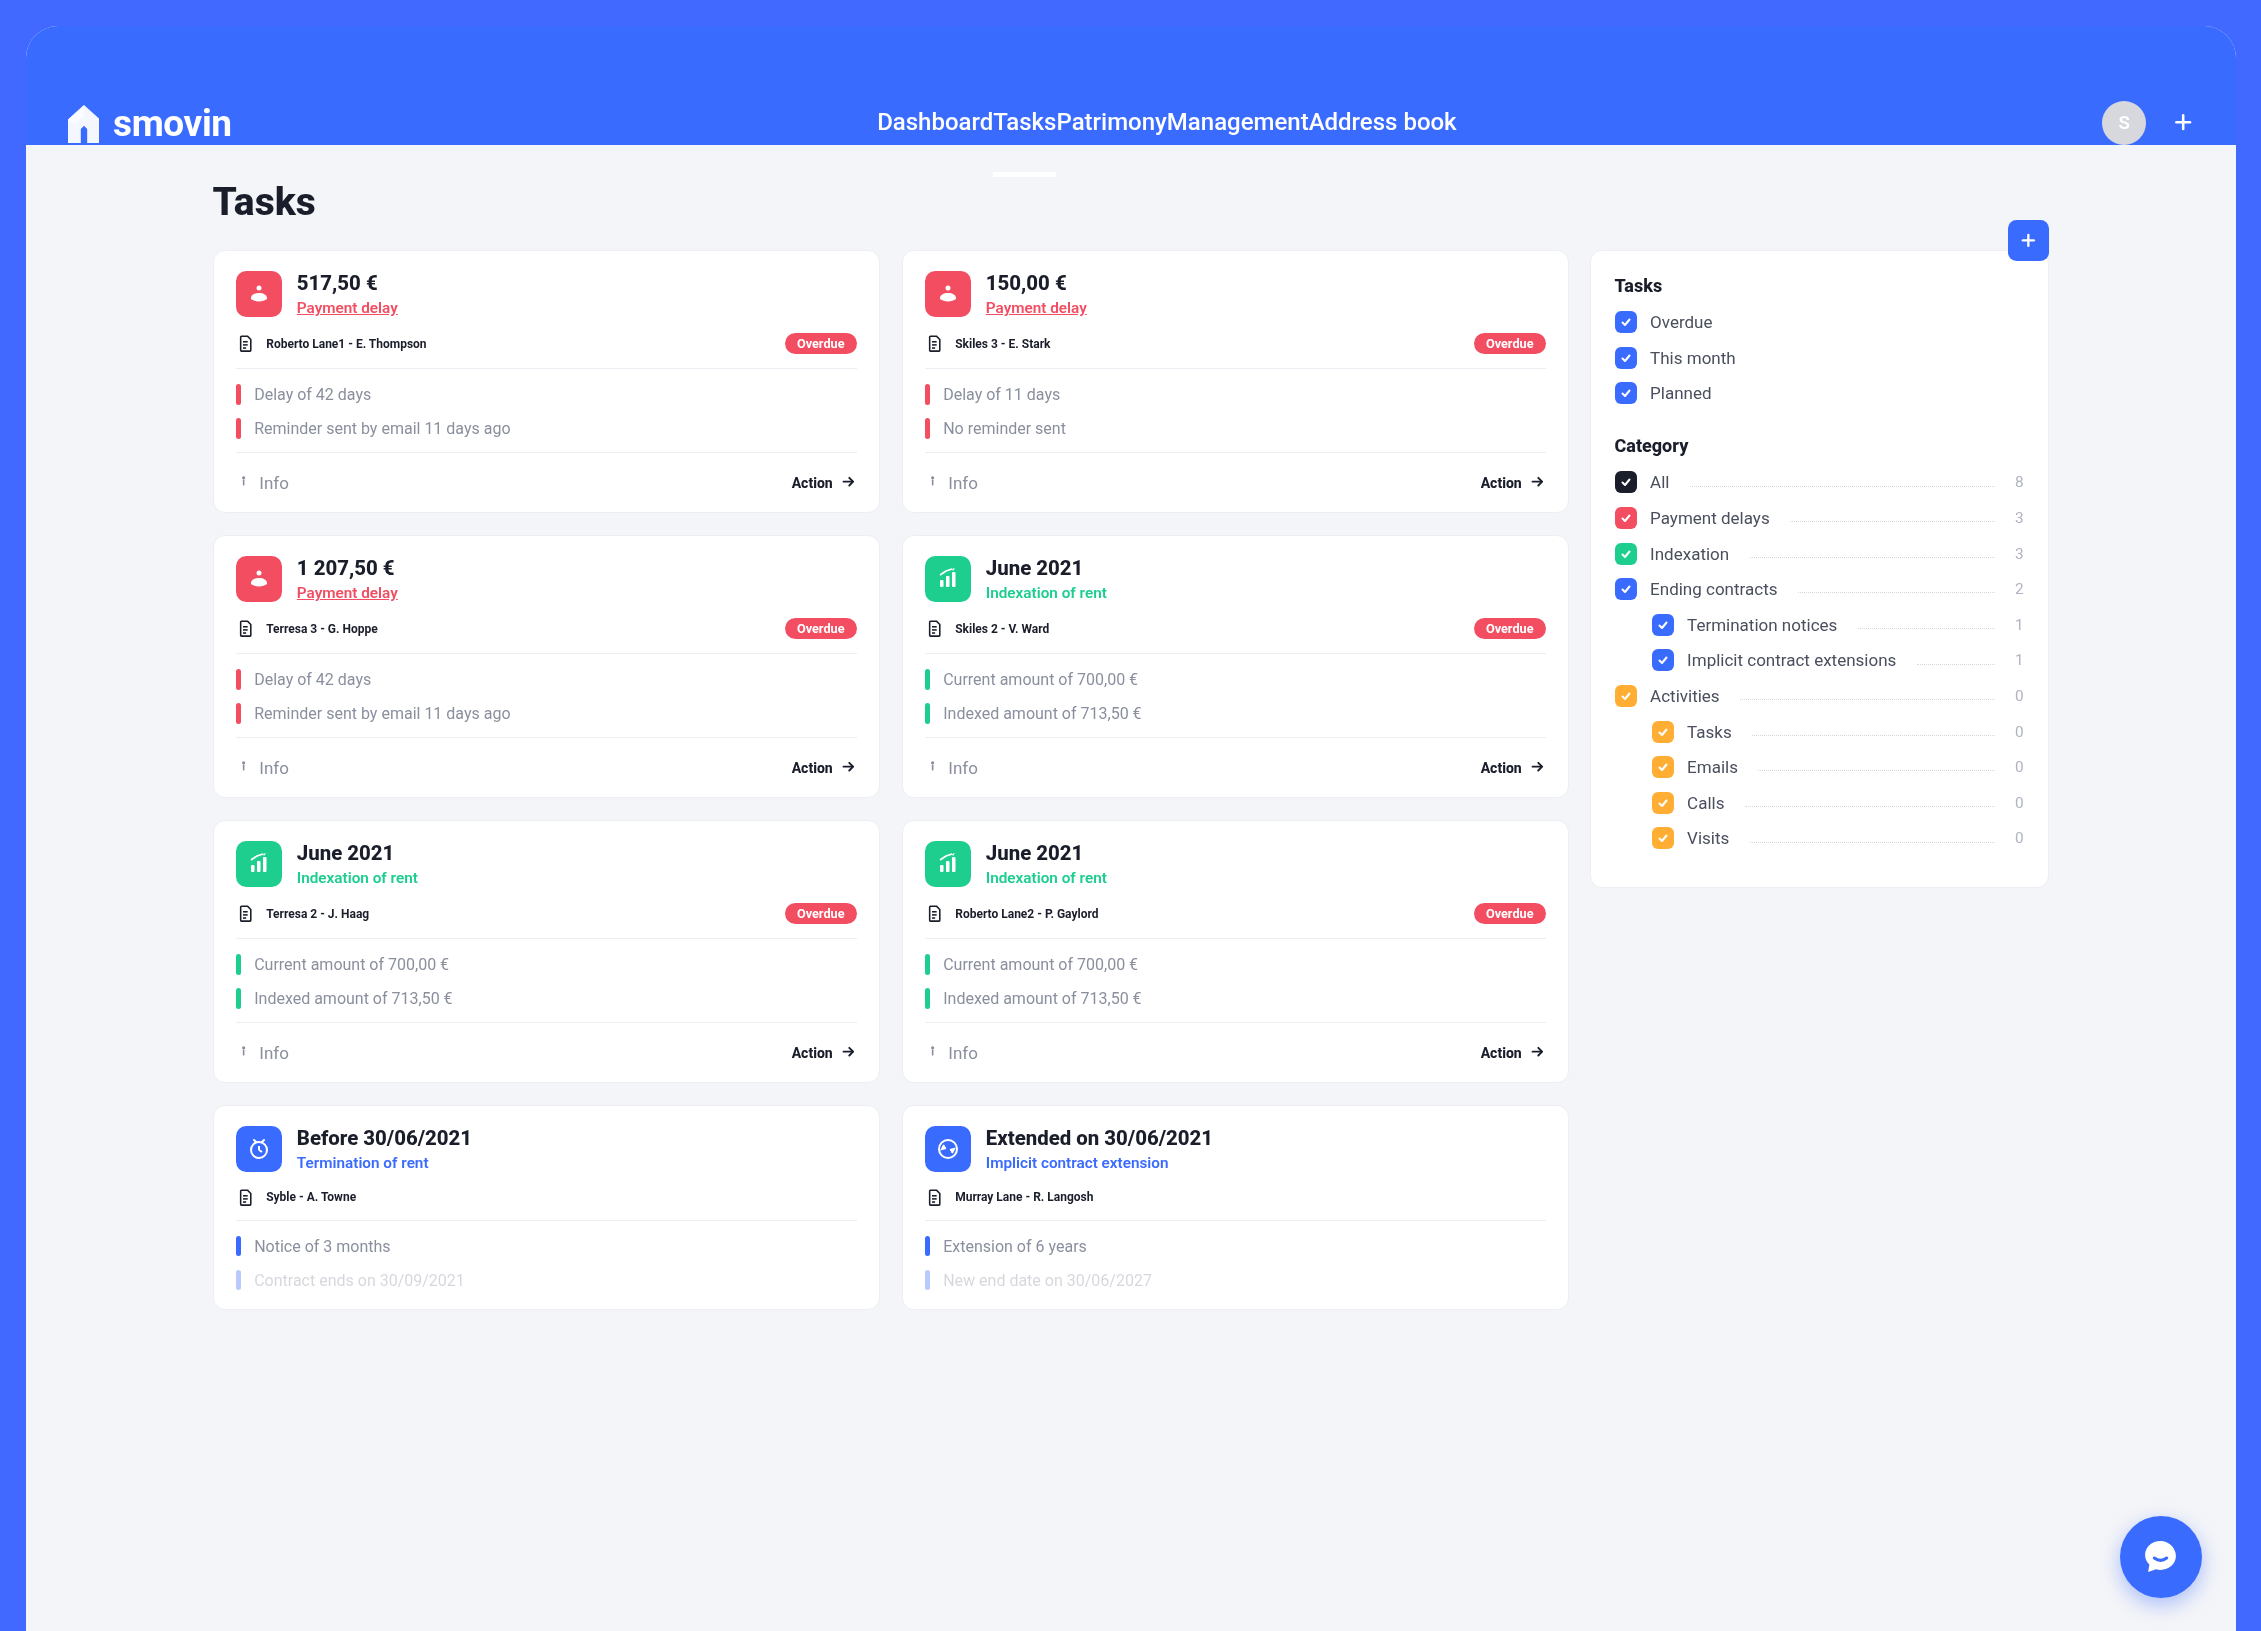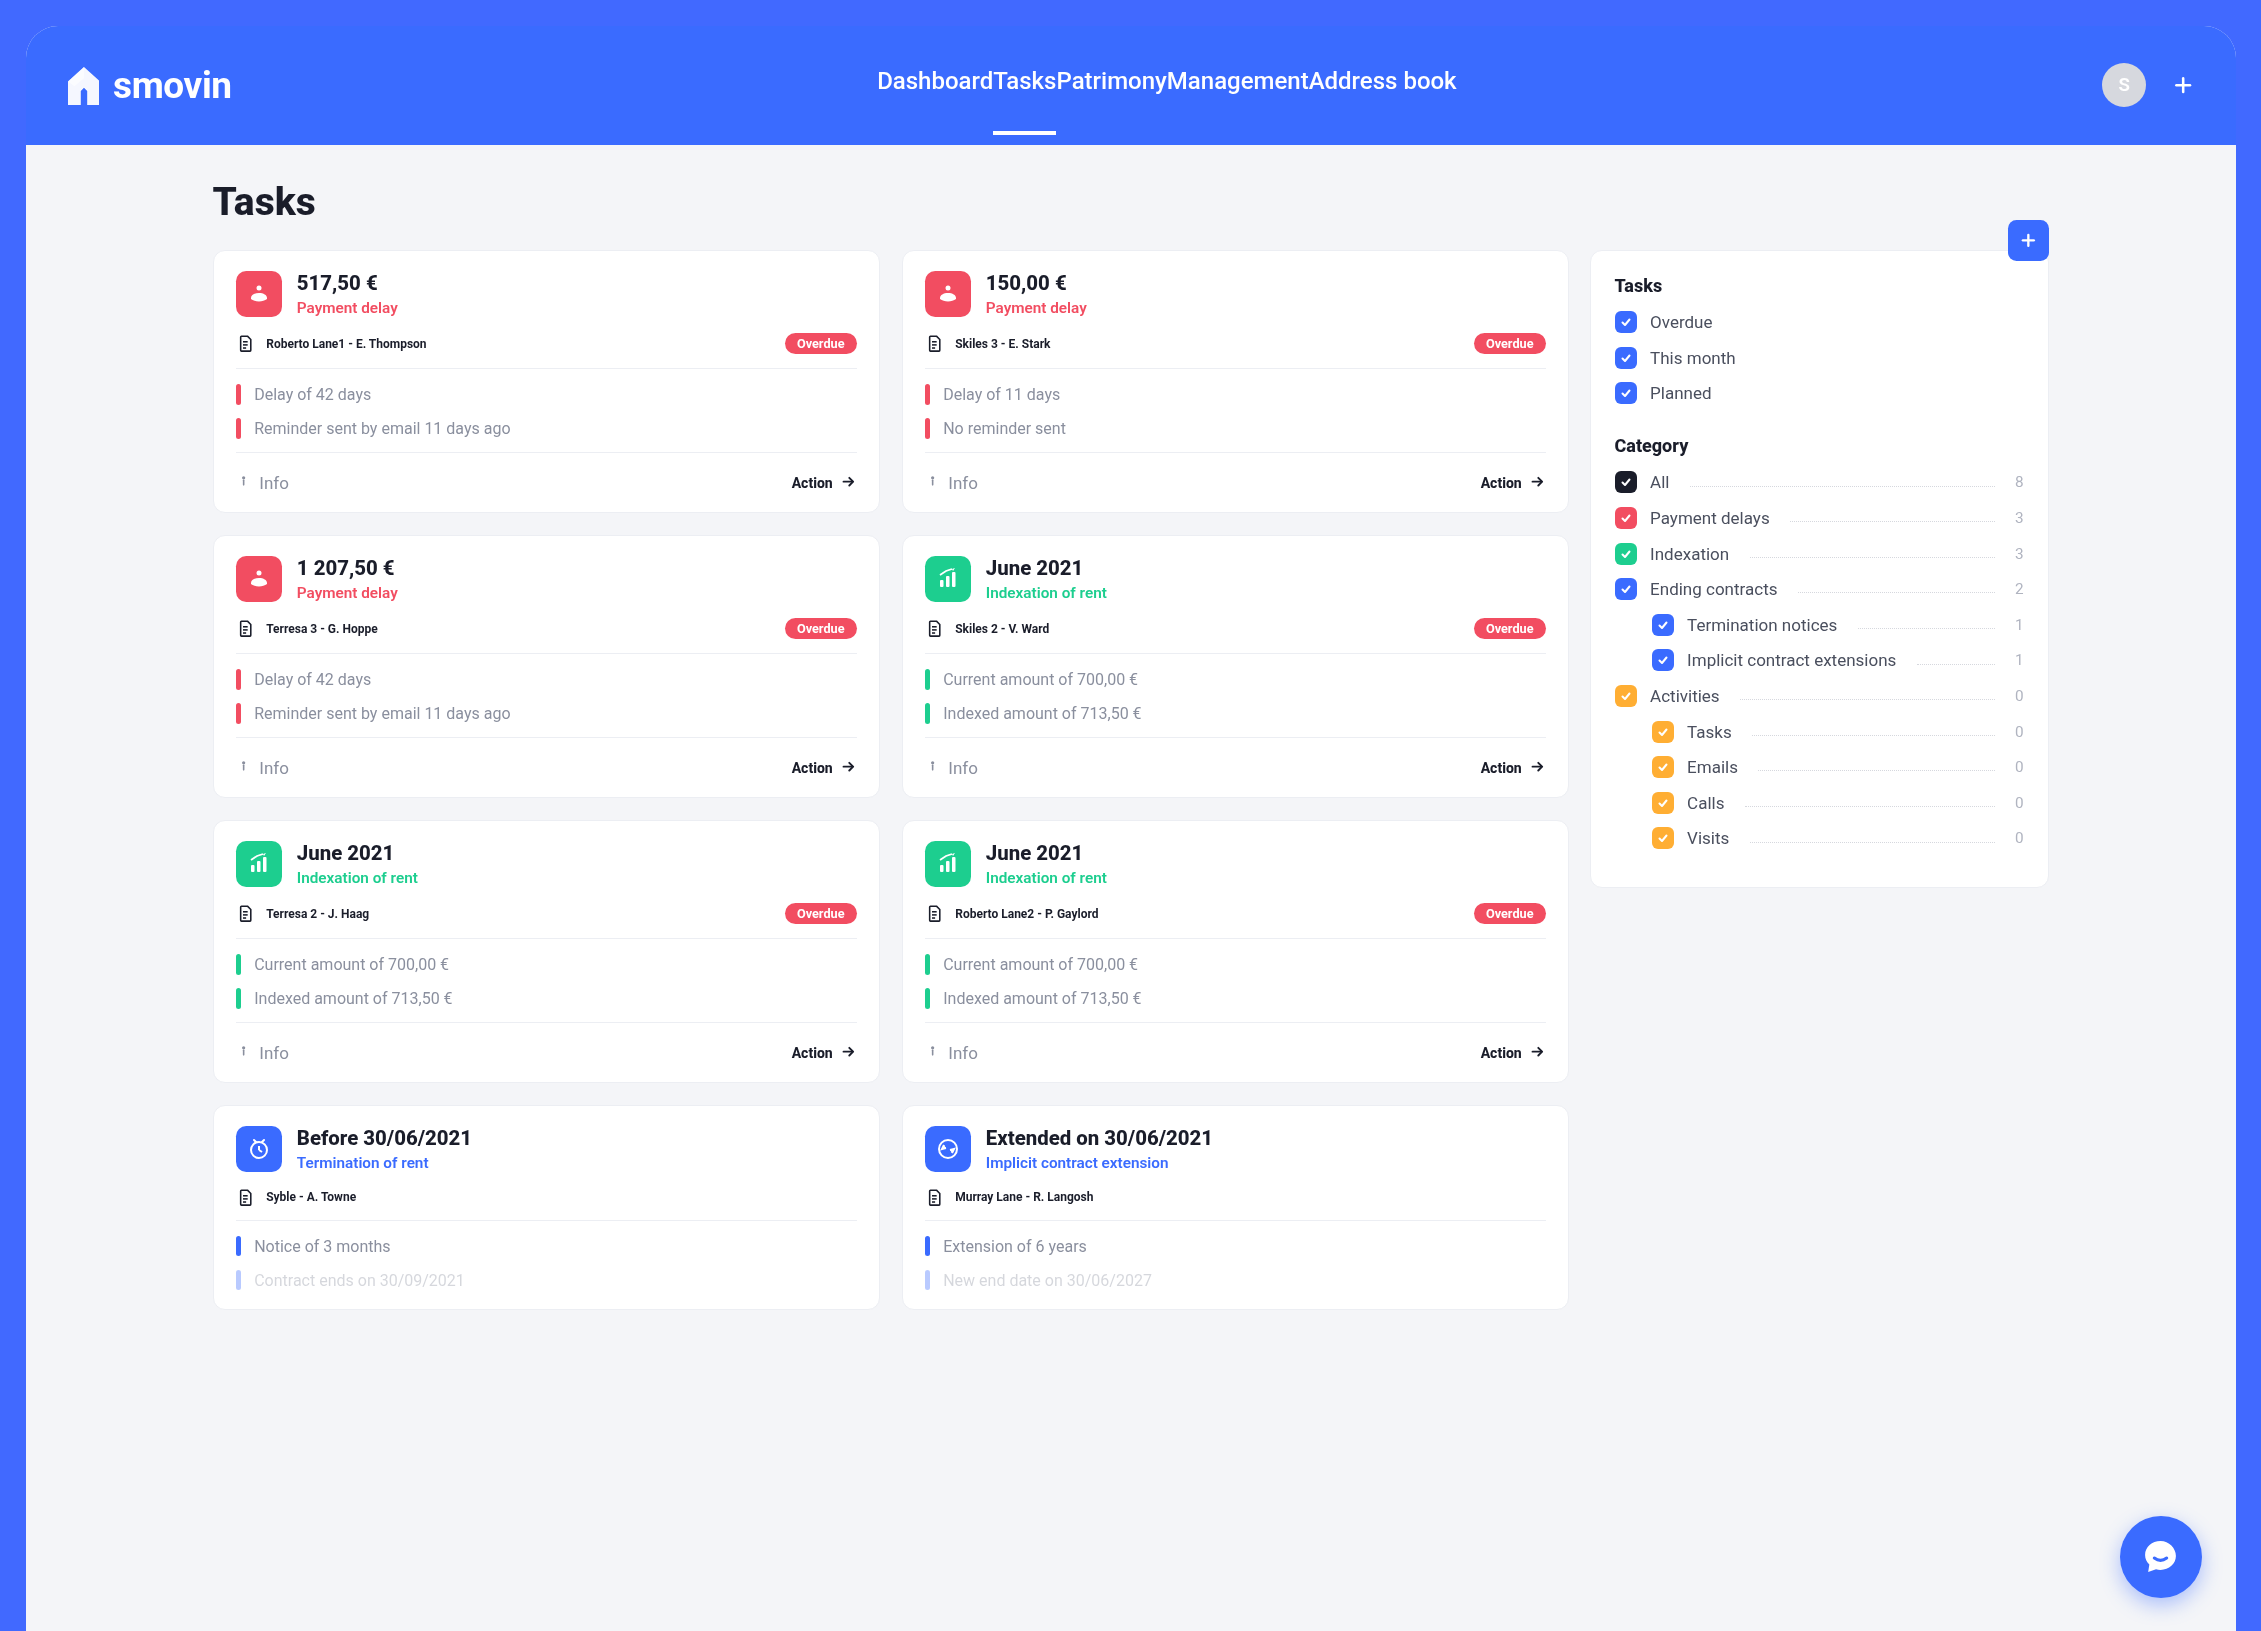--- a/index.html
+++ b/index.html
@@ -15,21 +15,21 @@
     background: #f4f5f8;
     border-radius: 32px 32px 0 0;
     overflow: hidden;
     height: 1606px;
     position: relative;
   }
   .topbar {
     background: #3A6BFF;
     height: 119px;
     display: flex;
-    align-items: center;
+    align-items: flex-end;
     padding: 0 42px;
   }
   .logo {
     display: flex;
     align-items: center;
     gap: 13.6px;
     color: #fff;
     font-size: 37px;
     font-weight: 700;
     letter-spacing: -0.4px;
@@ -136,21 +136,21 @@
   .card-title {
     font-size: 20.4px;
     font-weight: 800;
     color: #1a1d2a;
   }
   .card-sub {
     font-size: 15.3px;
     font-weight: 600;
     margin-top: 3.4px;
   }
-  .sub-red { color: #F24D61; }
+  .sub-red { color: #F24D61; text-decoration: underline; }
   .sub-green { color: #1DCE8F; }
   .sub-blue { color: #3A6BFF; }
   .card-line {
     display: flex;
     align-items: center;
     gap: 12px;
     margin-bottom: 13.6px;
   }
   .doc-icon {
     width: 18.7px; height: 18.7px;

